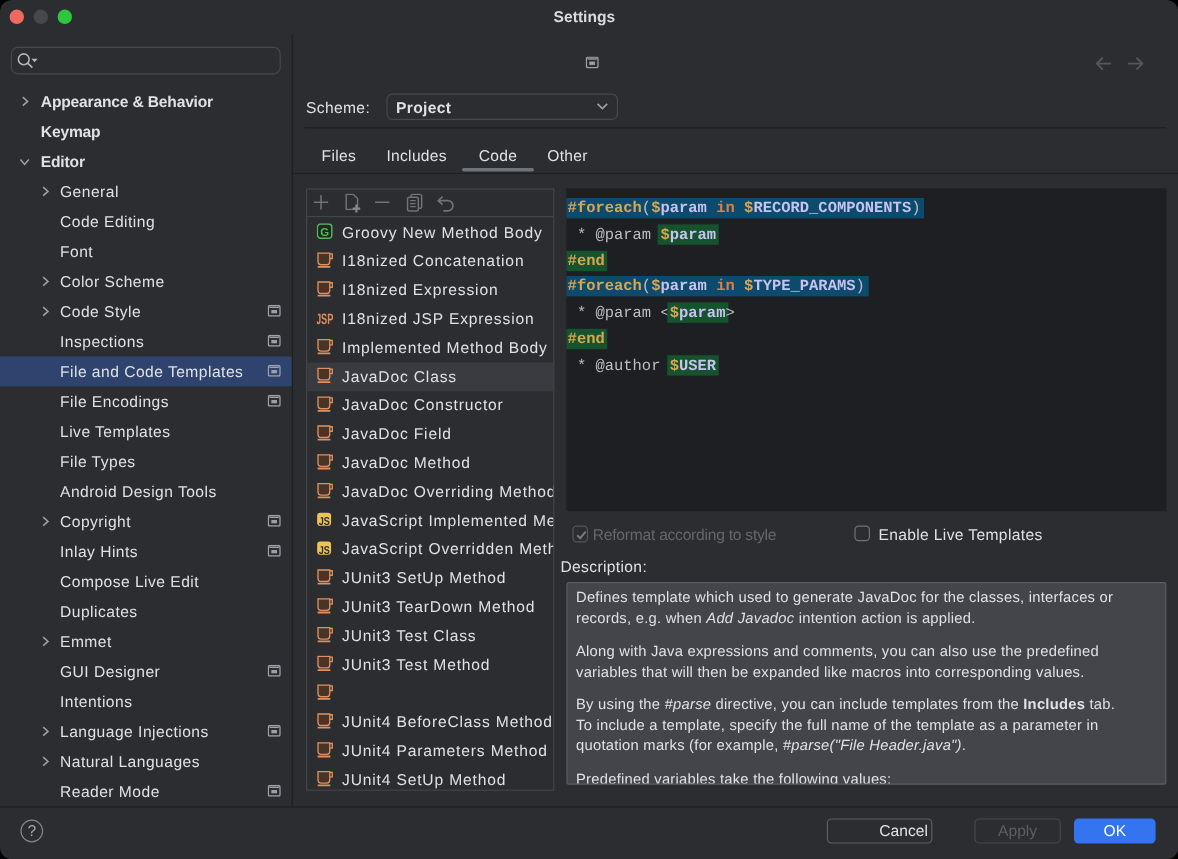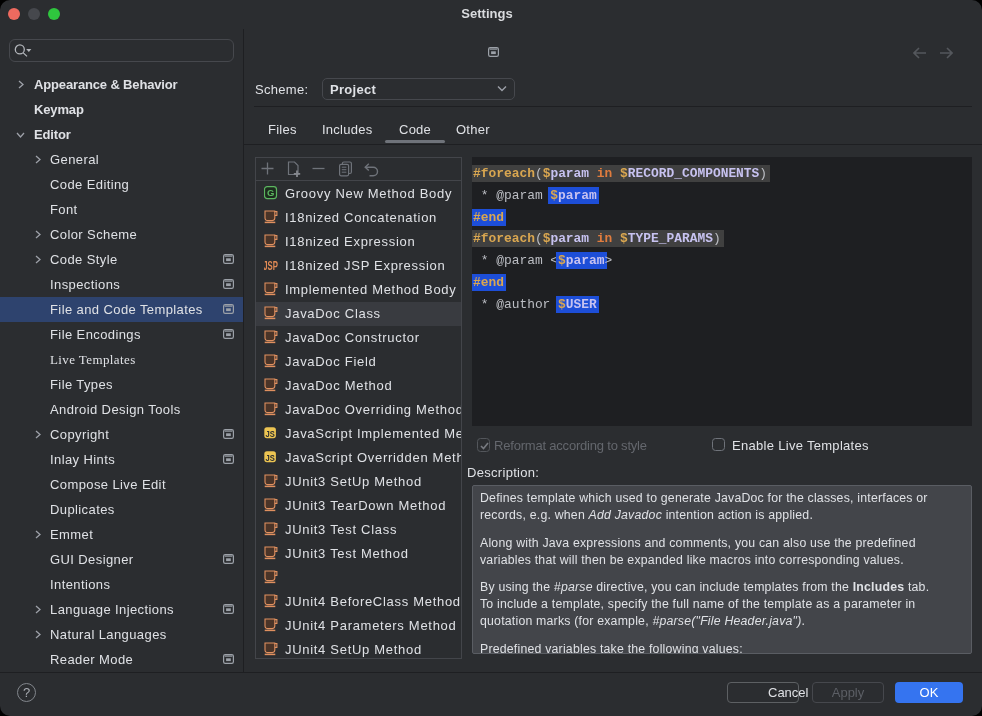--- a/index.html
+++ b/index.html
@@ -47,22 +47,22 @@
 
   
   #editor { position:absolute; left:472px; top:157px; width:500px; height:269px;
             background:#1e1f22; overflow:hidden; }
   #code { position:absolute; left:1px; top:6px;
           font-family:"Liberation Mono", monospace; font-size:12.9px; line-height:21.77px;
           color:#bcbec4; white-space:pre; }
   .gold { color:#d9a650; font-weight:bold; }
   .orange { color:#e07c3e; font-weight:bold; }
   .lavb { color:#c7c2f0; font-weight:bold; }
-  .hl  { background:#404040; padding:1px 3px 1px 2px; margin:0 -3px 0 -2px; }
-  .hlb { background:#1d4ed8; padding:1px 2px; margin:0 -2px; }
+  .hl  { background:#0c4a6e; padding:1px 3px 1px 2px; margin:0 -3px 0 -2px; }
+  .hlb { background:#14532d; padding:1px 2px; margin:0 -2px; }
 
   
   .cb { position:absolute; width:13.5px; height:13.5px; border-radius:3.5px; }
 
   
   #desc { position:absolute; left:472px; top:485px; width:500px; height:169px;
           background:#43454a; border:1px solid #5a5d63; border-radius:2px; overflow:hidden;
           color:#dfe1e5; font-size:12.3px; line-height:17px; }
   #desc .inner { position:absolute; left:7px; top:4px; white-space:nowrap; letter-spacing:0.21px; }
   #desc p { margin:0 0 10.5px 0; }
@@ -149,21 +149,21 @@
         </svg>
       </div>
       <div class="trow" style="top:321.5px;">
         <div class="lbl" style="left:50px;">File Encodings</div>
         <svg class="mon" width="11" height="10" viewBox="0 0 11 10">
           <rect x="0.6" y="0.6" width="9.8" height="8.8" rx="1.6" fill="none" stroke="#9ca1a8" stroke-width="1.2"></rect>
           <rect x="1.6" y="1.5" width="7.8" height="1.2" fill="#9ca1a8"></rect>
           <rect x="3.1" y="4.3" width="4.7" height="2.8" fill="#9ca1a8"></rect>
         </svg>
       </div>
-      <div class="trow" style="top:346.5px;font-family:Liberation Serif, serif;">
+      <div class="trow" style="top:346.5px;">
         <div class="lbl" style="left:50px;">Live Templates</div>
       </div>
       <div class="trow" style="top:371.5px;">
         <div class="lbl" style="left:50px;">File Types</div>
       </div>
       <div class="trow" style="top:396.5px;">
         <div class="lbl" style="left:50px;">Android Design Tools</div>
       </div>
       <div class="trow" style="top:421.5px;">
         <svg class="chev" style="left:32px;" width="11" height="11" viewBox="0 0 11 11">
@@ -478,16 +478,16 @@
     <p>By using the <i>#parse</i> directive, you can include templates from the <b>Includes</b> tab.<br>
     To include a template, specify the full name of the template as a parameter in<br>
     quotation marks (for example, <i>#parse("File Header.java")</i>.</p>
     <p>Predefined variables take the following values:</p>
   </div>
     </div>
 
   <div class="sep" style="left:0; top:672px; width:982px; height:1px;"></div>
   <div class="abs" style="left:17px; top:683px; width:19px; height:19px; border-radius:50%;
        border:1.5px solid #82868c; color:#a8acb2; font-size:13px; text-align:center; line-height:18px;">?</div>
-  <div class="btn" style="left:727px; width:72px; border:1px solid #5d6063; color:#dfe1e5;padding-left:40px;">Cancel</div>
+  <div class="btn" style="left:689px; width:88px; border:1px solid #5d6063; color:#dfe1e5;padding-left:40px;">Cancel</div>
   <div class="btn" style="left:812px; width:72px; border:1px solid #46484d; color:#5c5f65;">Apply</div>
   <div class="btn" style="left:895px; width:68px; background:#3574f0; color:#fff; line-height:21px;">OK</div>
 </div>
 
 </body></html>

